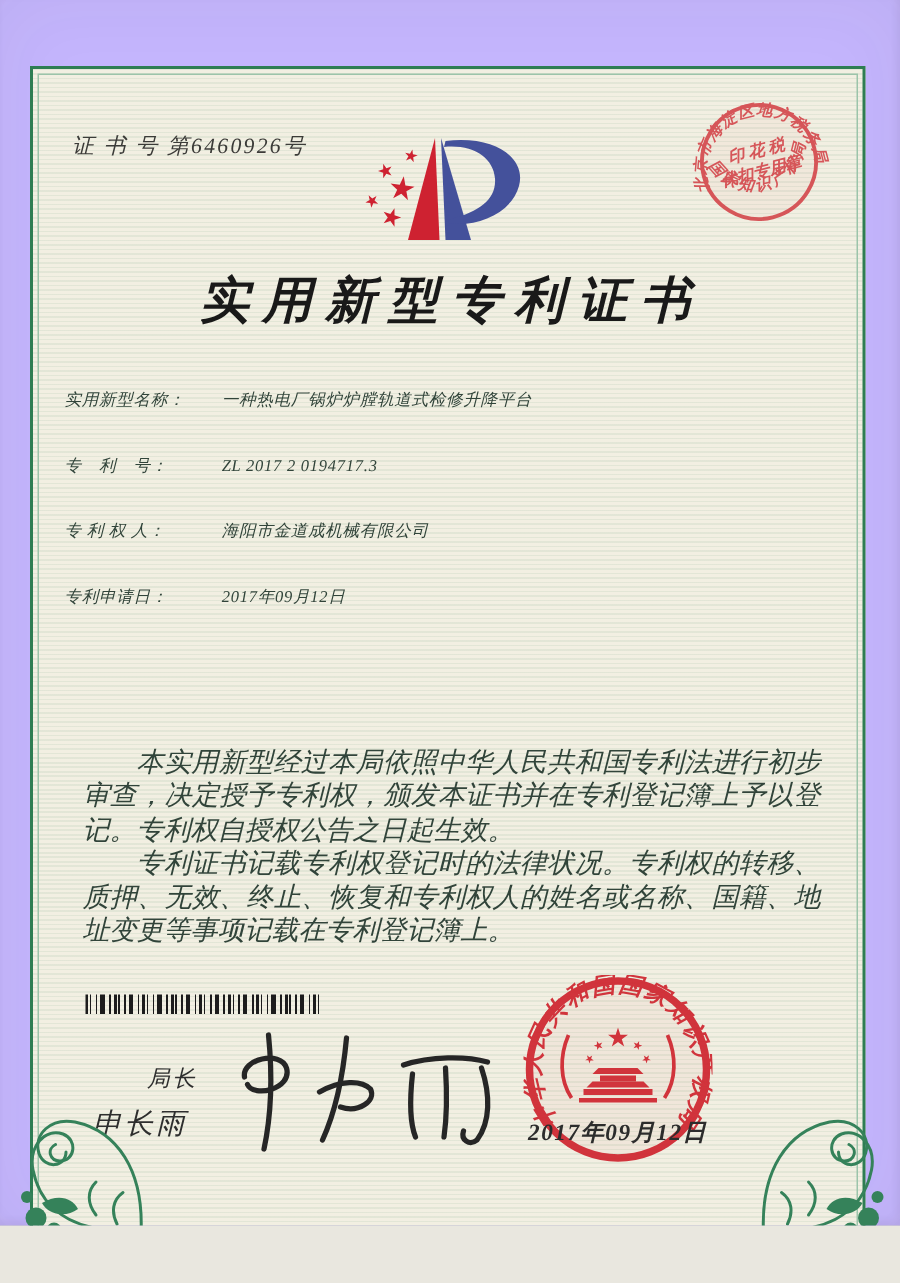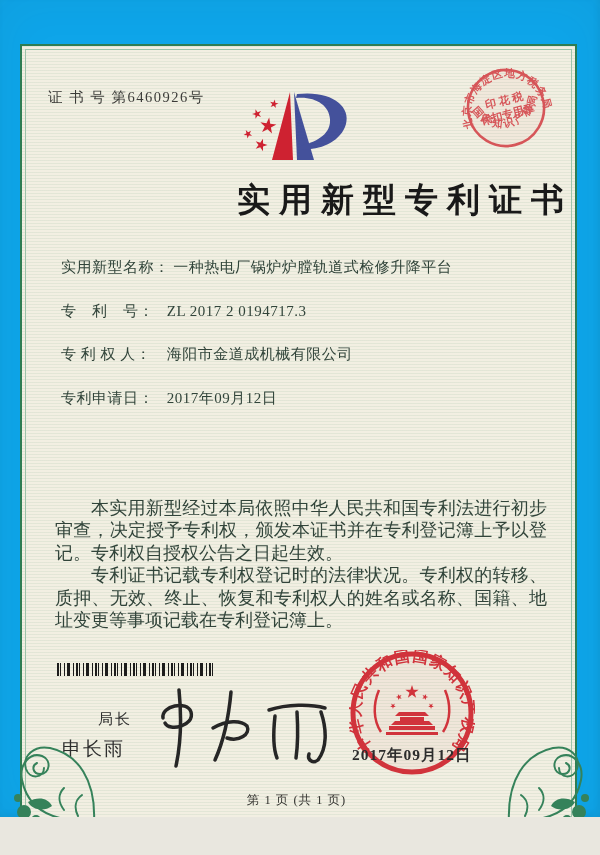--- a/index.html
+++ b/index.html
@@ -3,48 +3,49 @@
 <meta charset="utf-8">
 <style>
   html,body{margin:0;padding:0;}
   body{
     width:600px;height:855px;
     font-family:"Liberation Serif","DejaVu Serif",serif;
     background:#e9e7df;
   }
   .page{
     position:relative;width:600px;height:817px;overflow:hidden;
-    background:#0ea5e9;
+    background:#c4b5fd;
     box-shadow:inset 0 0 50px rgba(60,60,40,0.05), inset -2px -3px 6px rgba(0,0,0,0.06);
+    font-style:italic;
   }
   .abs{position:absolute;}
   
   .frame{
     left:20px;top:44px;width:553px;height:777px;
     border:2px solid #2e7d53;
     background:
       repeating-linear-gradient(180deg, rgba(122,168,136,0.13) 0 1px, rgba(122,168,136,0) 1px 3px),
       #f2efe2;
     z-index:1;
   }
   .frame-inner{
     position:absolute;inset:3px;border:1px solid #9cc4aa;
   }
   
   .cert-no{
     left:48px;top:88px;font-size:14.5px;letter-spacing:1.5px;color:#3b3b38;z-index:3;
   }
   .title{
-    left:20px;top:178px;width:553px;text-align:right;
+    left:20px;top:178px;width:553px;text-align:center;
     font-size:33px;font-weight:bold;color:#191919;letter-spacing:9px;text-indent:9px;
     z-index:3;
   }
   .fields{
-    left:61px;top:256px;width:495px;z-index:3;color:#31443a;
-    font-size:15px;line-height:22px;
+    left:43px;top:256px;width:495px;z-index:3;color:#31443a;
+    font-size:11px;line-height:22px;
   }
   .field-row{margin-bottom:21.5px;white-space:nowrap;}
   .field-label{display:inline-block;min-width:102px;letter-spacing:0.5px;}
   .field-value{letter-spacing:0.5px;}
   .paragraphs{
     left:55px;top:497px;width:492px;z-index:3;color:#31443a;
     font-size:18px;line-height:22.4px;text-align:justify;
   }
   .paragraphs p{margin:0;text-indent:2em;}
   
@@ -195,21 +196,20 @@
         <rect x="-23" y="4" width="46" height="4"></rect>
         <rect x="-26" y="10" width="52" height="3"></rect>
       </g>
       <path d="M30,40 C24,54 24,70 32,82" fill="none" stroke="#cf2630" stroke-width="2.5"></path>
       <path d="M96,40 C102,54 102,70 94,82" fill="none" stroke="#cf2630" stroke-width="2.5"></path>
     </g>
   </svg>
 
   <div class="abs seal-date">2017年09月12日</div>
 
-  <div class="abs footer">第 1 页 (共 1 页)</div>
 
   <svg class="abs flourish bl" width="100" height="100" viewBox="0 0 100 100">
     <g fill="none" stroke="#35825a" stroke-width="2" stroke-linecap="round">
       <path d="M96,88 C50,92 24,78 18,48 C15,32 26,20 38,24 C48,28 46,42 36,42 C29,42 27,34 33,31"></path>
       <path d="M90,90 C92,48 74,22 46,16 C30,13 18,24 22,37 C26,48 40,46 40,36"></path>
       <path d="M60,78 C54,70 54,62 60,56"></path>
       <path d="M74,84 C70,76 71,68 78,63"></path>
     </g>
     <g fill="#35825a">
       <circle cx="20" cy="80" r="7"></circle>

